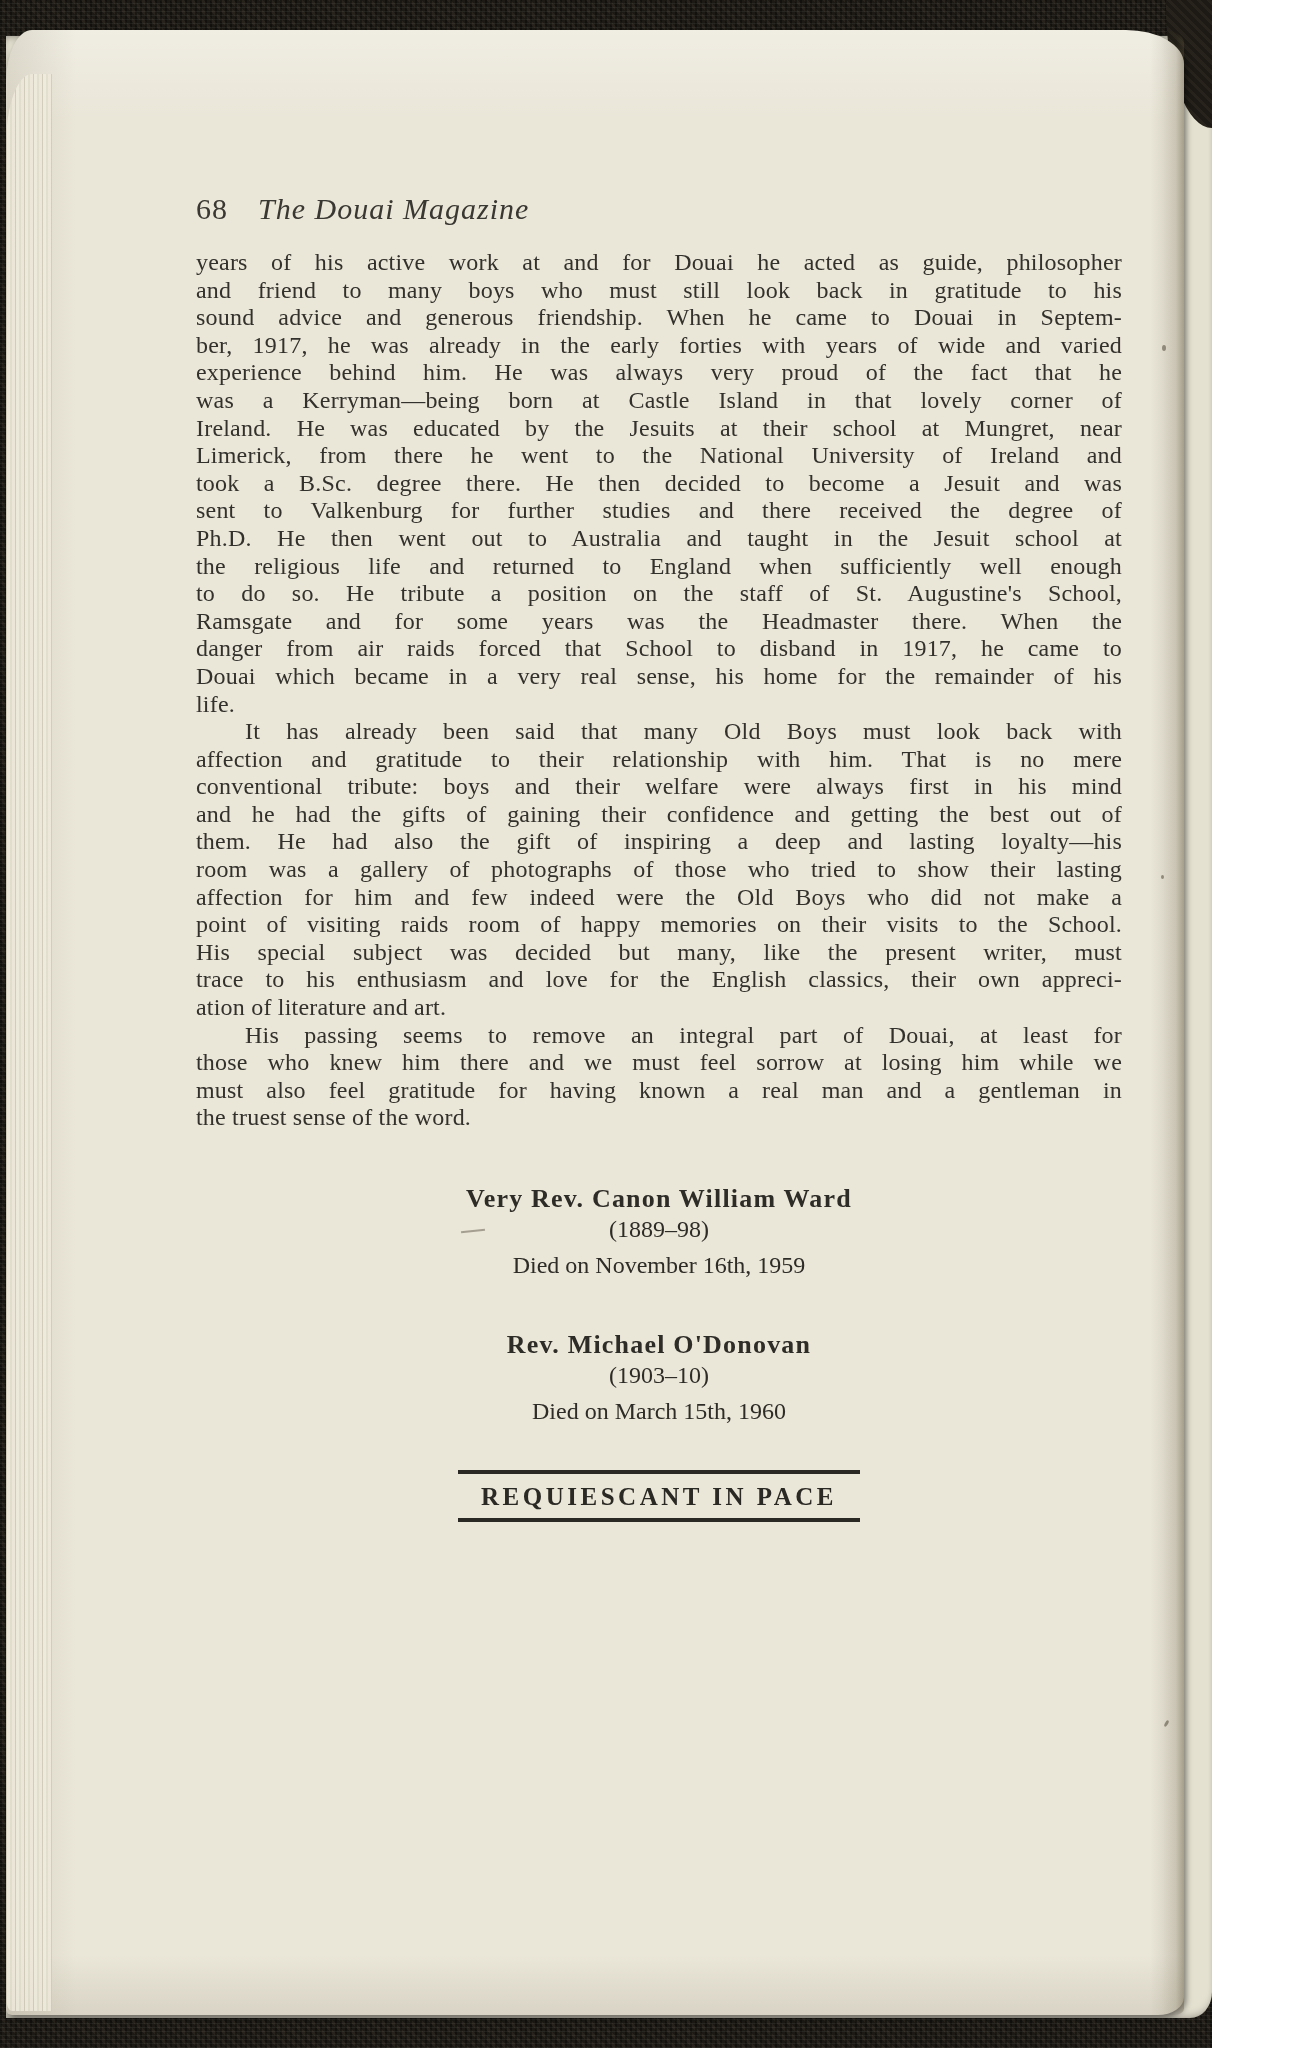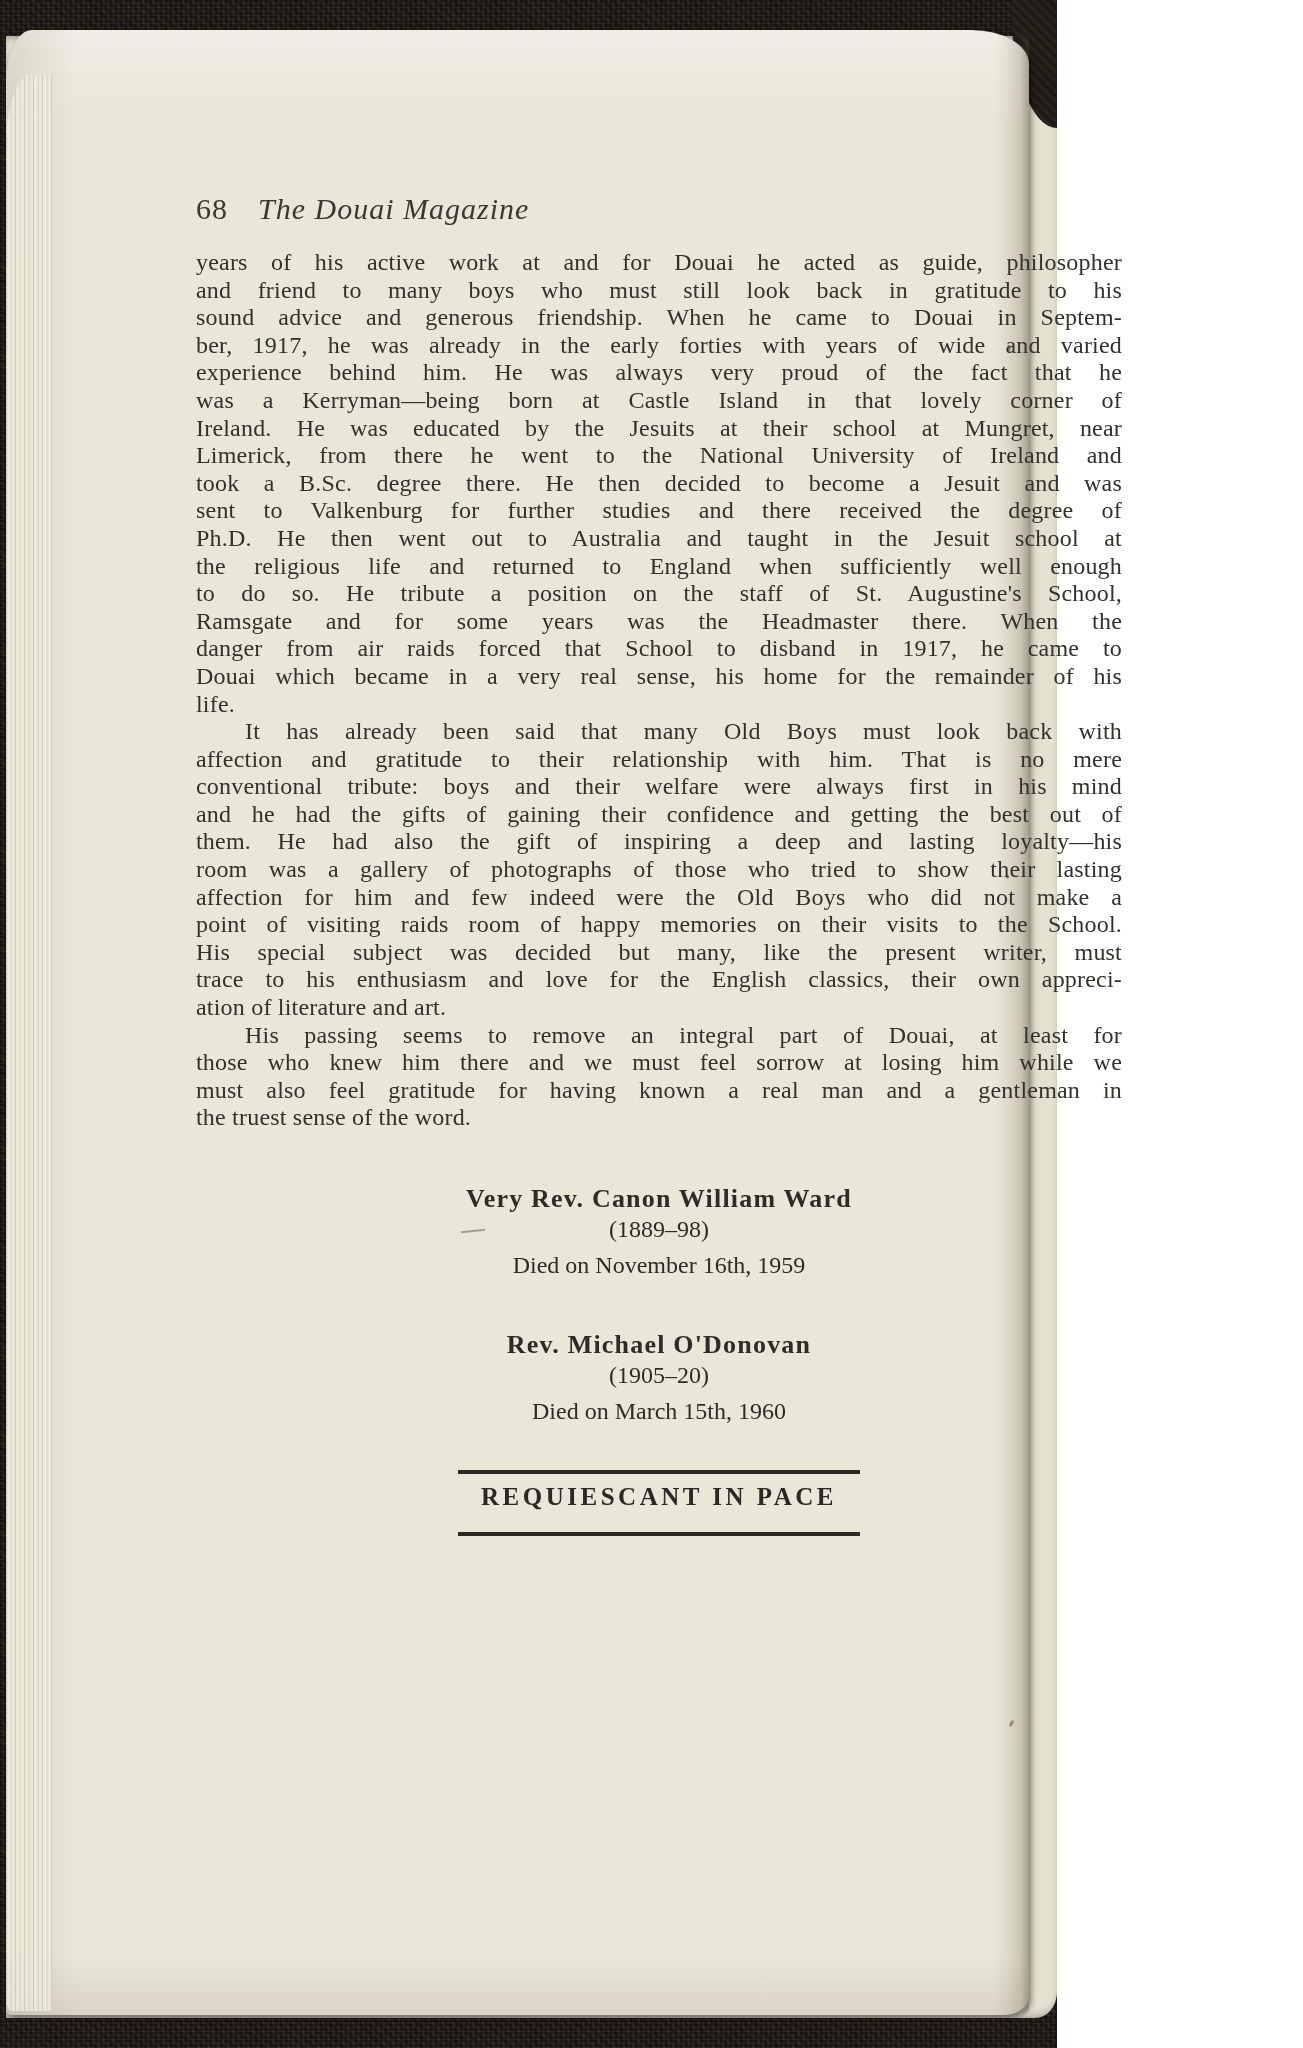--- a/index.html
+++ b/index.html
@@ -2,21 +2,21 @@
 <html><head>
 <meta charset="utf-8">
 <style>
   html, body { margin: 0; padding: 0; }
   body {
     width: 1303px; height: 2048px; overflow: hidden;
     font-family: "Liberation Serif", "DejaVu Serif", serif;
   }
   
   .book {
-    position: relative; width: 1057px; height: 2048px;
+    position: relative; width: 1212px; height: 2048px;
     background-color: #1d1a15;
     background-image:
       repeating-linear-gradient(0deg, rgba(255,255,255,0.055) 0 1px, transparent 1px 4px),
       repeating-linear-gradient(90deg, rgba(0,0,0,0.35) 0 2px, transparent 2px 5px),
       repeating-linear-gradient(45deg, rgba(130,118,92,0.10) 0 3px, transparent 3px 7px);
   }
   
   .under-page {
     position: absolute; left: 6px; top: 36px; right: 0; bottom: 30px;
     background: #e5e1d1;
@@ -78,21 +78,21 @@
   .para.indent .tline:first-child { padding-left: 49px; }
   .memorials { text-align: center; color: #2e2c27; }
   .memorial { margin-top: 50px; }
   .memorial.first { margin-top: 52px; }
   .mem-name { font-size: 26px; line-height: 30px; font-weight: bold; letter-spacing: 1.2px; }
   .mem-years { font-size: 24px; line-height: 30px; }
   .mem-died { font-size: 24px; line-height: 30px; margin-top: 6px; }
   .banner {
     margin: 44px auto 0; width: 402px;
     border-top: 4px solid #2b2924; border-bottom: 4px solid #2b2924;
-    padding: 9px 0 21px; text-align: center;
+    padding: 9px 0 7px; text-align: center;
     font-size: 25px; font-weight: bold; letter-spacing: 3.5px;
     white-space: nowrap; color: #2b2924;
   }
   
   .pencil-mark {
     position: absolute; left: 455px; top: 1200px; width: 24px; height: 2px;
     background: rgba(95,88,75,.5); transform: rotate(-6deg);
   }
   .speck { position: absolute; background: rgba(80,72,58,.55); border-radius: 50%; }
   .speck.s1 { right: 18px; top: 315px; width: 4px; height: 6px; }
@@ -164,21 +164,21 @@
       <div class="memorials">
 
         <div class="memorial first">
           <div class="mem-name">Very Rev. Canon William Ward</div>
           <div class="mem-years">(1889–98)</div>
           <div class="mem-died">Died on November 16th, 1959</div>
         </div>
 
         <div class="memorial">
           <div class="mem-name">Rev. Michael O'Donovan</div>
-          <div class="mem-years">(1905–20)</div>
+          <div class="mem-years">(1903–10)</div>
           <div class="mem-died">Died on March 15th, 1960</div>
         </div>
 
         <div class="banner">REQUIESCANT IN PACE</div>
       </div>
 
     </div>
   </div>
 </div>
 

